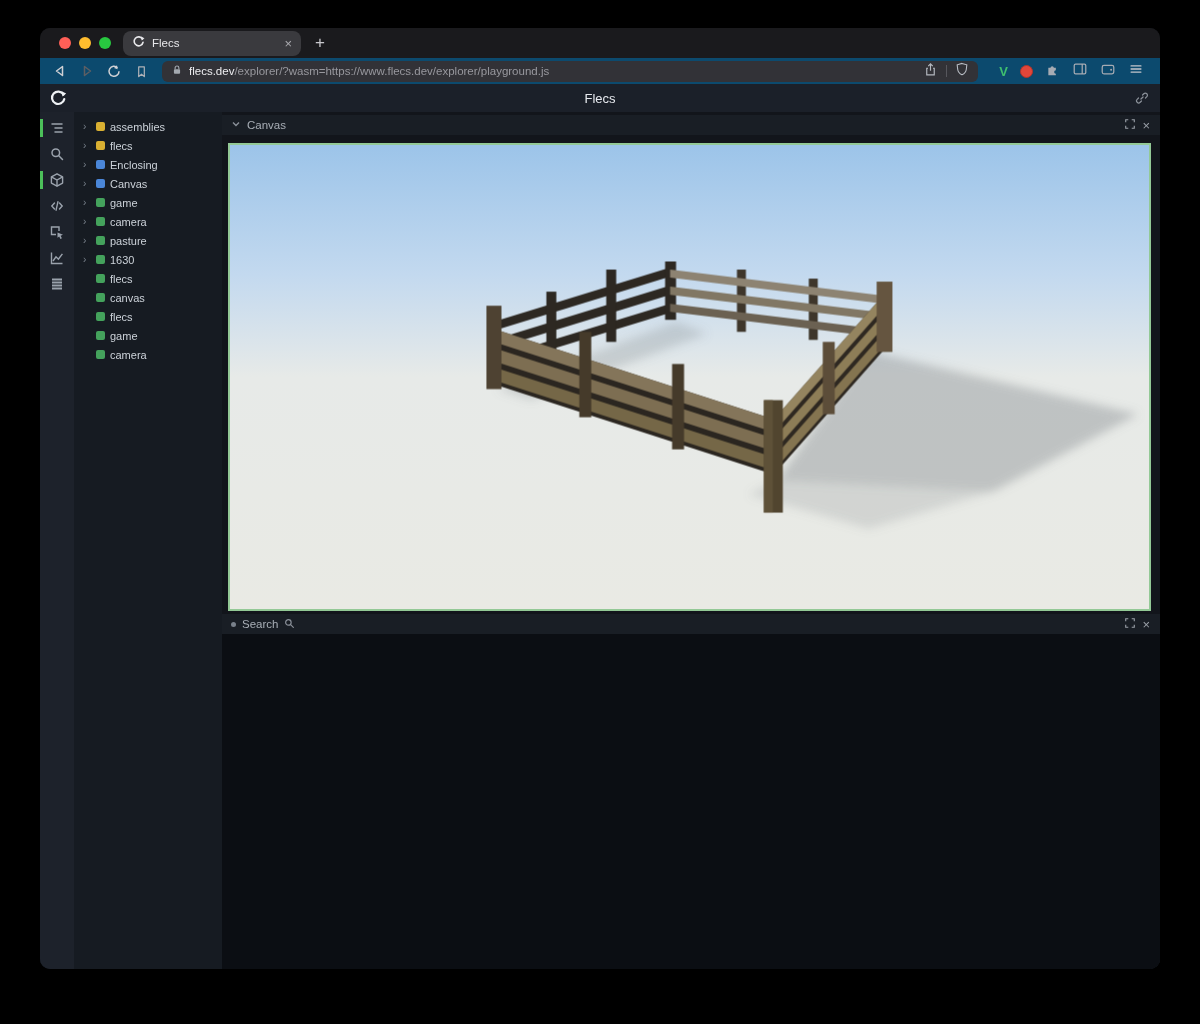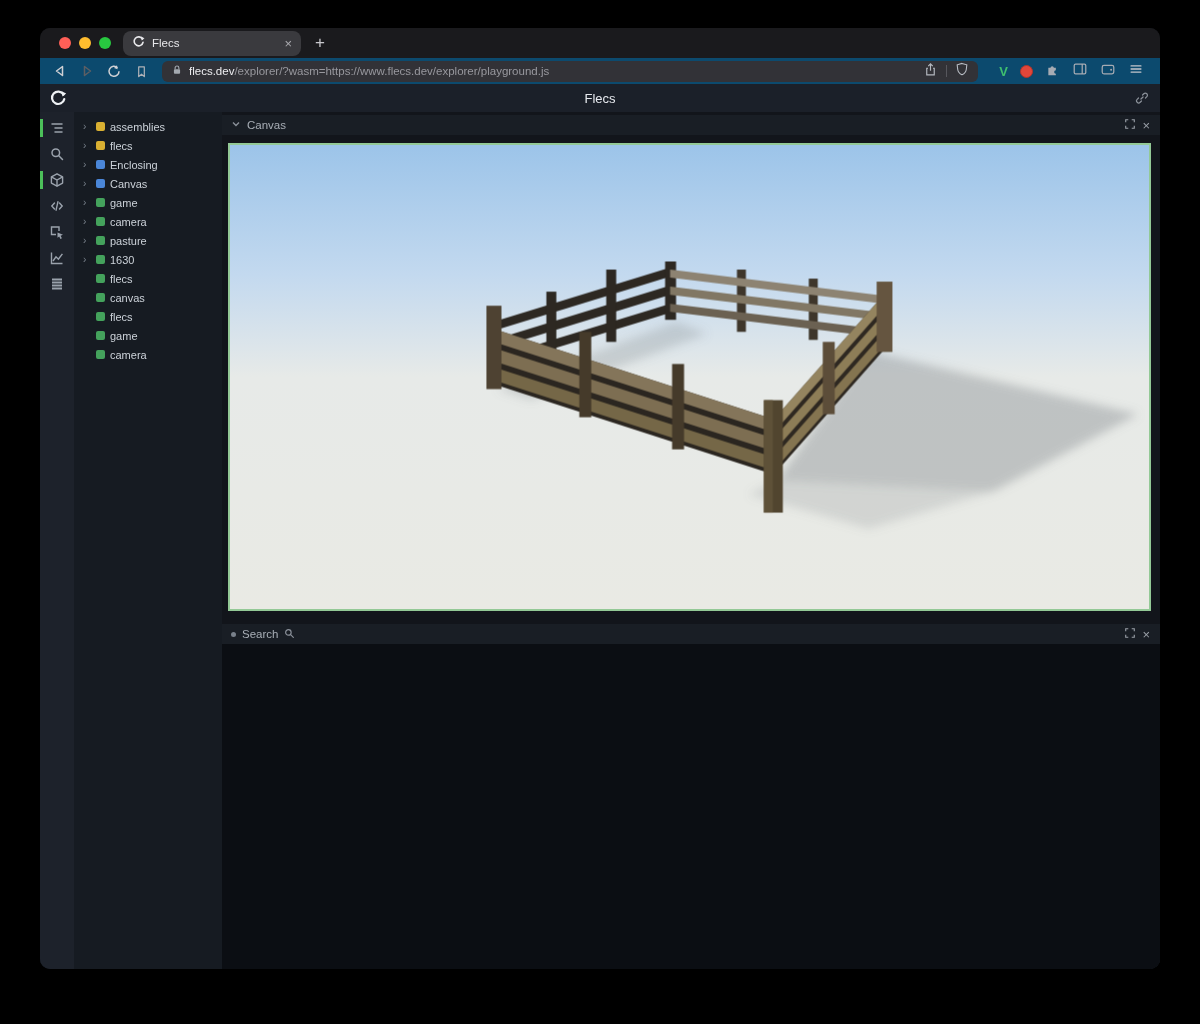--- a/index.html
+++ b/index.html
@@ -49,21 +49,21 @@
   .treepanel { width:148px; background:#161b22; padding-top:5px; flex:0 0 auto; overflow:hidden; }
   .trow { display:flex; align-items:center; height:19px; padding-left:9px; gap:5px; font-size:11px; color:#ccd2d9; }
   .chev { width:8px; color:#79818b; font-size:10px; line-height:1; flex:0 0 auto; }
   .sq { width:9px; height:9px; border-radius:2px; flex:0 0 auto; }
   .trow-label { white-space:nowrap; }
 
   .main { flex:1; display:flex; flex-direction:column; background:#12151b; min-width:0; }
   .phead { height:20px; display:flex; align-items:center; gap:6px; padding:0 10px 0 9px;
            color:#a8aeb6; font-size:11.5px; background:#191e25; flex:0 0 auto; }
   .phead.first { margin-top:3px; }
-  .phead.search-head { margin-top:13px; }
+  .phead.search-head { margin-top:3px; }
   .phead .spacer { flex:1; }
   .phead-dot { width:5px; height:5px; border-radius:50%; background:#79818b; }
   .pclose { color:#9aa0a8; font-size:13px; line-height:1; }
 
   .canvas-wrap { margin:8px 9px 0 6px; height:468px; border:2px solid var(--canvas-border,#93c996); flex:0 0 auto; }
   .canvas-wrap svg { display:block; width:100%; height:100%; }
 
   .search-content { flex:1; background:#0b0e13; }
 </style>
 </head>

